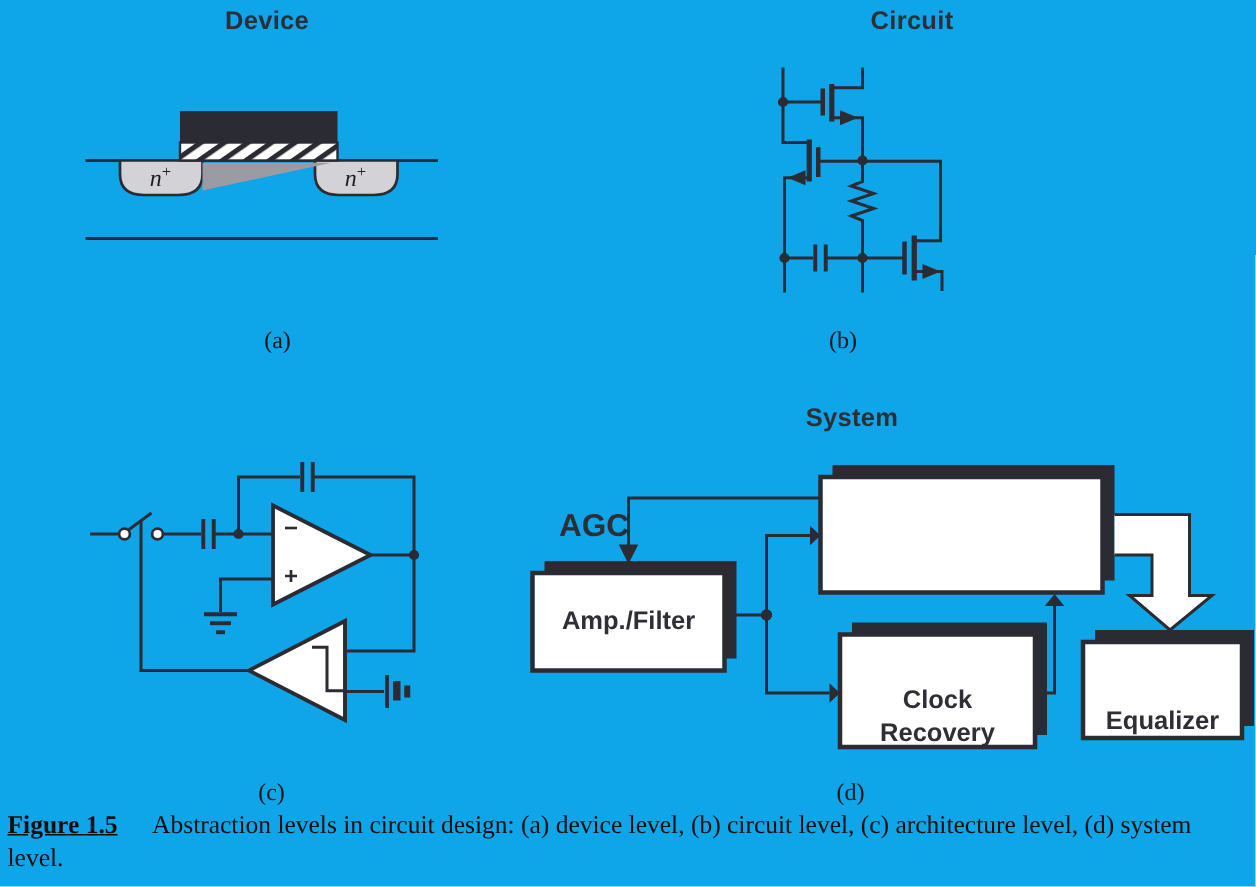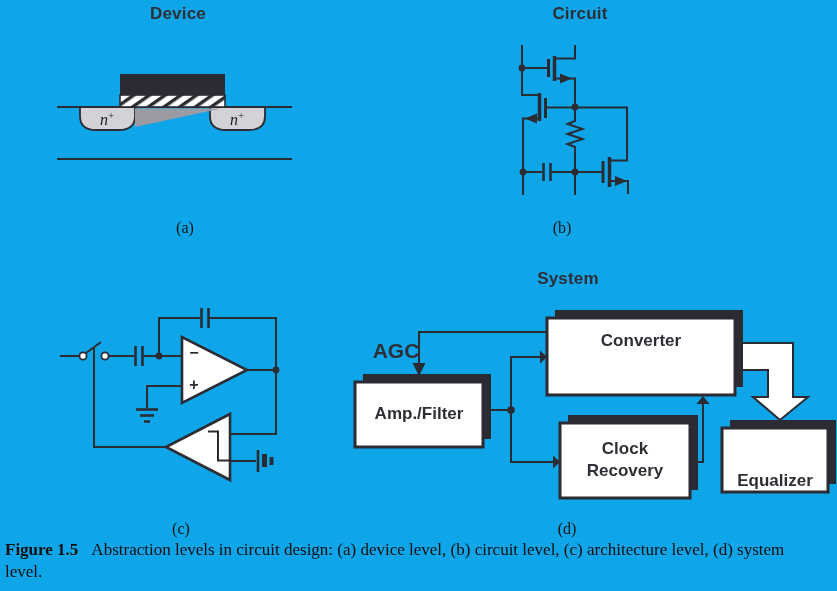--- a/index.html
+++ b/index.html
@@ -11,21 +11,21 @@
   .ptitle{font-weight:bold;font-size:17px;letter-spacing:.2px;color:#2e2e36;}
   .plabel{font-family:"Liberation Serif",serif;font-size:16px;color:#151515;}
   .blocklabel{font-weight:bold;font-size:17px;color:#2e2e36;text-align:center;line-height:22px;}
   .npl{font-family:"Liberation Serif",serif;font-style:italic;font-size:16px;color:#1c1c22;}
   .npl sup{font-size:11px;font-style:normal;}
   .sign{font-size:16px;font-weight:bold;color:#2b2b33;}
   .agc{font-weight:bold;font-size:21px;color:#2e2e36;}
   .caption{position:absolute;left:5px;top:539px;width:818px;
            font-family:"Liberation Serif",serif;font-size:17px;line-height:1.32;color:#0e0e0e;
            white-space:normal;}
-  .caption .tag{font-weight:bold;margin-right:13px;}
+  .caption .tag{font-weight:bold;margin-right:23px;text-decoration:underline;}
 </style>
 </head>
 <body>
 
 <div class="stage">
 
   <svg class="art" width="837" height="591" viewBox="0 0 837 591">
     <defs>
       <pattern id="hatch" patternUnits="userSpaceOnUse" width="9" height="9" patternTransform="rotate(55)">
         <rect width="9" height="9" fill="#ffffff"></rect>
@@ -151,41 +151,40 @@
       <circle cx="511" cy="410" r="3.8" fill="#2b2b33" stroke="none"></circle>
 
       <path d="M698,462 H703 V404"></path>
       <polygon points="696.5,404 709.5,404 703,396" fill="#2b2b33" stroke="none"></polygon>
 
       <path d="M743,343 H793 V397 H808 L780,420 L753,397 H768 V370 H743" fill="#ffffff" stroke-width="2"></path>
     </g>
   </svg>
 
   <div class="t ctr ptitle" style="left:178px;top:4px">Device</div>
-  <div class="t ctr ptitle" style="left:580px;top:4px">Circuit</div>
+  <div class="t ctr ptitle" style="left:608px;top:4px">Circuit</div>
   <div class="t ctr ptitle" style="left:568px;top:269px">System</div>
 
   <div class="t ctr plabel" style="left:185px;top:219px">(a)</div>
   <div class="t ctr plabel" style="left:562px;top:219px">(b)</div>
   <div class="t ctr plabel" style="left:181px;top:520px">(c)</div>
   <div class="t ctr plabel" style="left:567px;top:520px">(d)</div>
 
   <div class="t ctr npl" style="left:107px;top:109px"><span>n</span><sup>+</sup></div>
   <div class="t ctr npl" style="left:237px;top:109px"><span>n</span><sup>+</sup></div>
 
   <div class="t ctr sign" style="left:194px;top:344px">−</div>
   <div class="t ctr sign" style="left:194px;top:376px">+</div>
 
   <div class="t ctr agc" style="left:396px;top:339px">AGC</div>
 
   <div class="t ctr blocklabel" style="left:419px;top:403px">Amp./Filter</div>
   <div class="t ctr blocklabel" style="left:641px;top:330px">
-    <div>Converter</div>
   </div>
-  <div class="t ctr blocklabel" style="left:625px;top:438px">
+  <div class="t ctr blocklabel" style="left:625px;top:456px">
     <div>Clock</div>
     <div>Recovery</div>
   </div>
   <div class="t ctr blocklabel" style="left:775px;top:470px">Equalizer</div>
 
   <div class="caption">
     <span class="tag">Figure 1.5</span><span>Abstraction levels in circuit design: (a) device level, (b) circuit level, (c) architecture level, (d) system level.</span>
   </div>
 
 </div>

